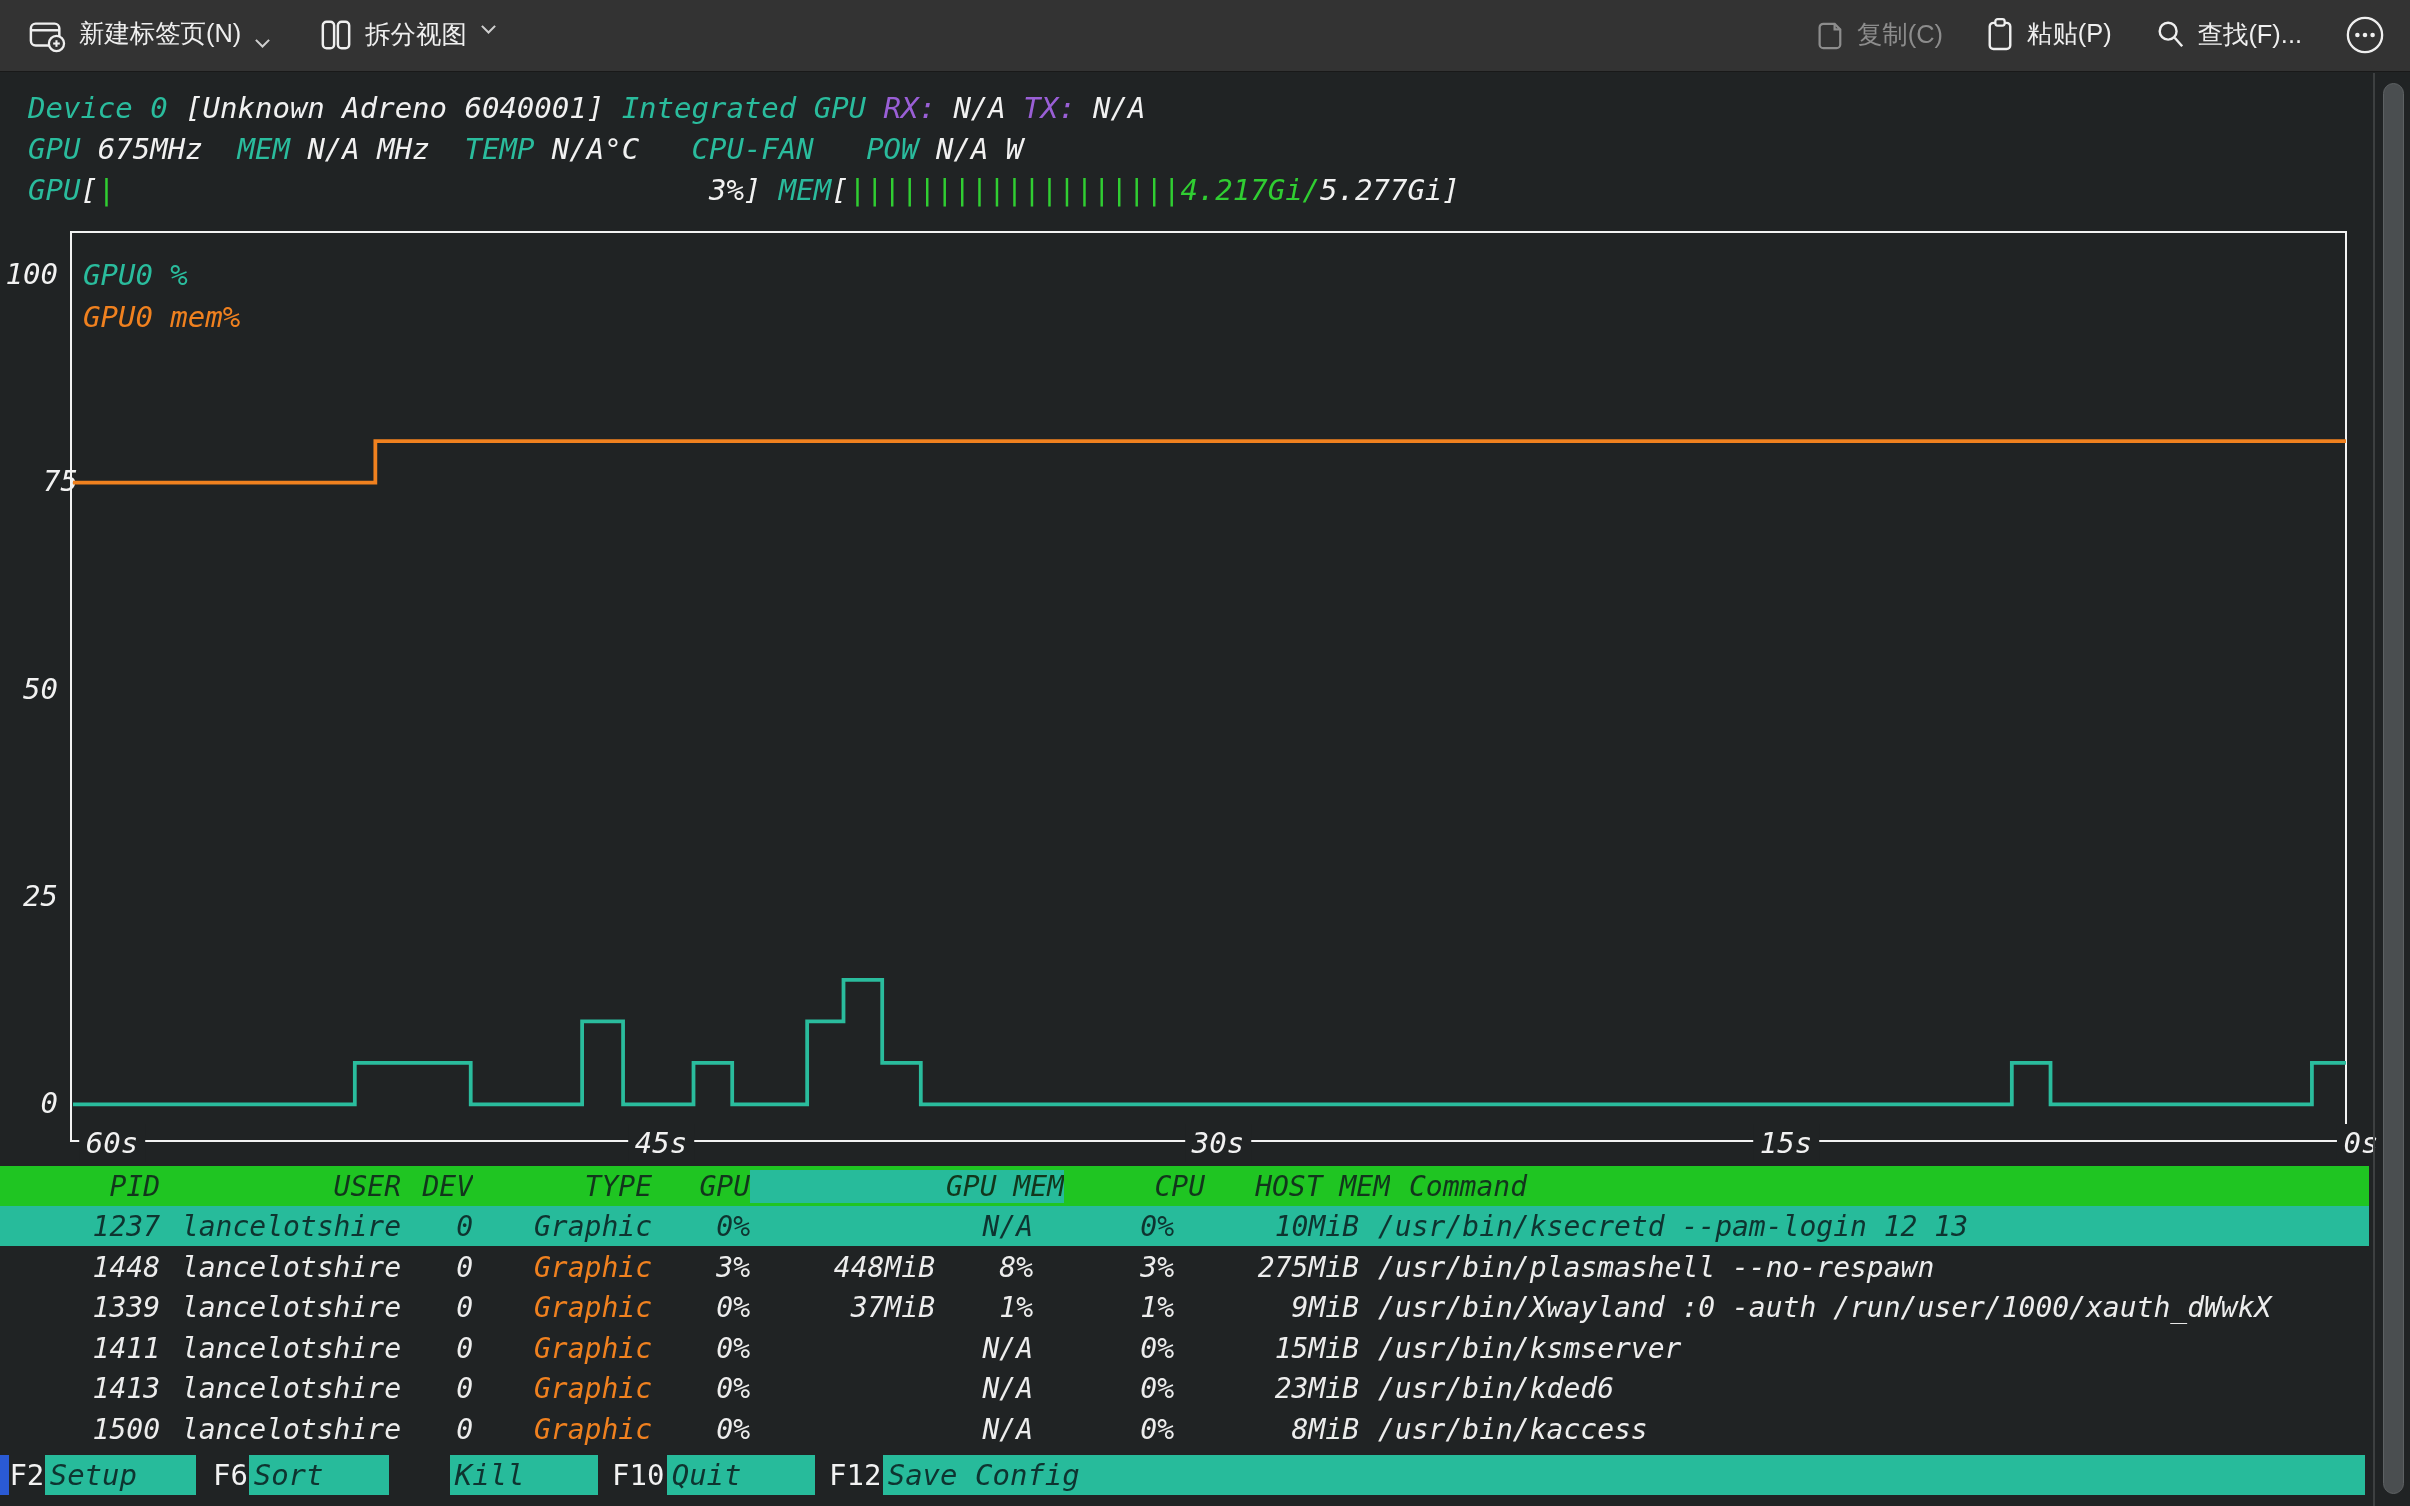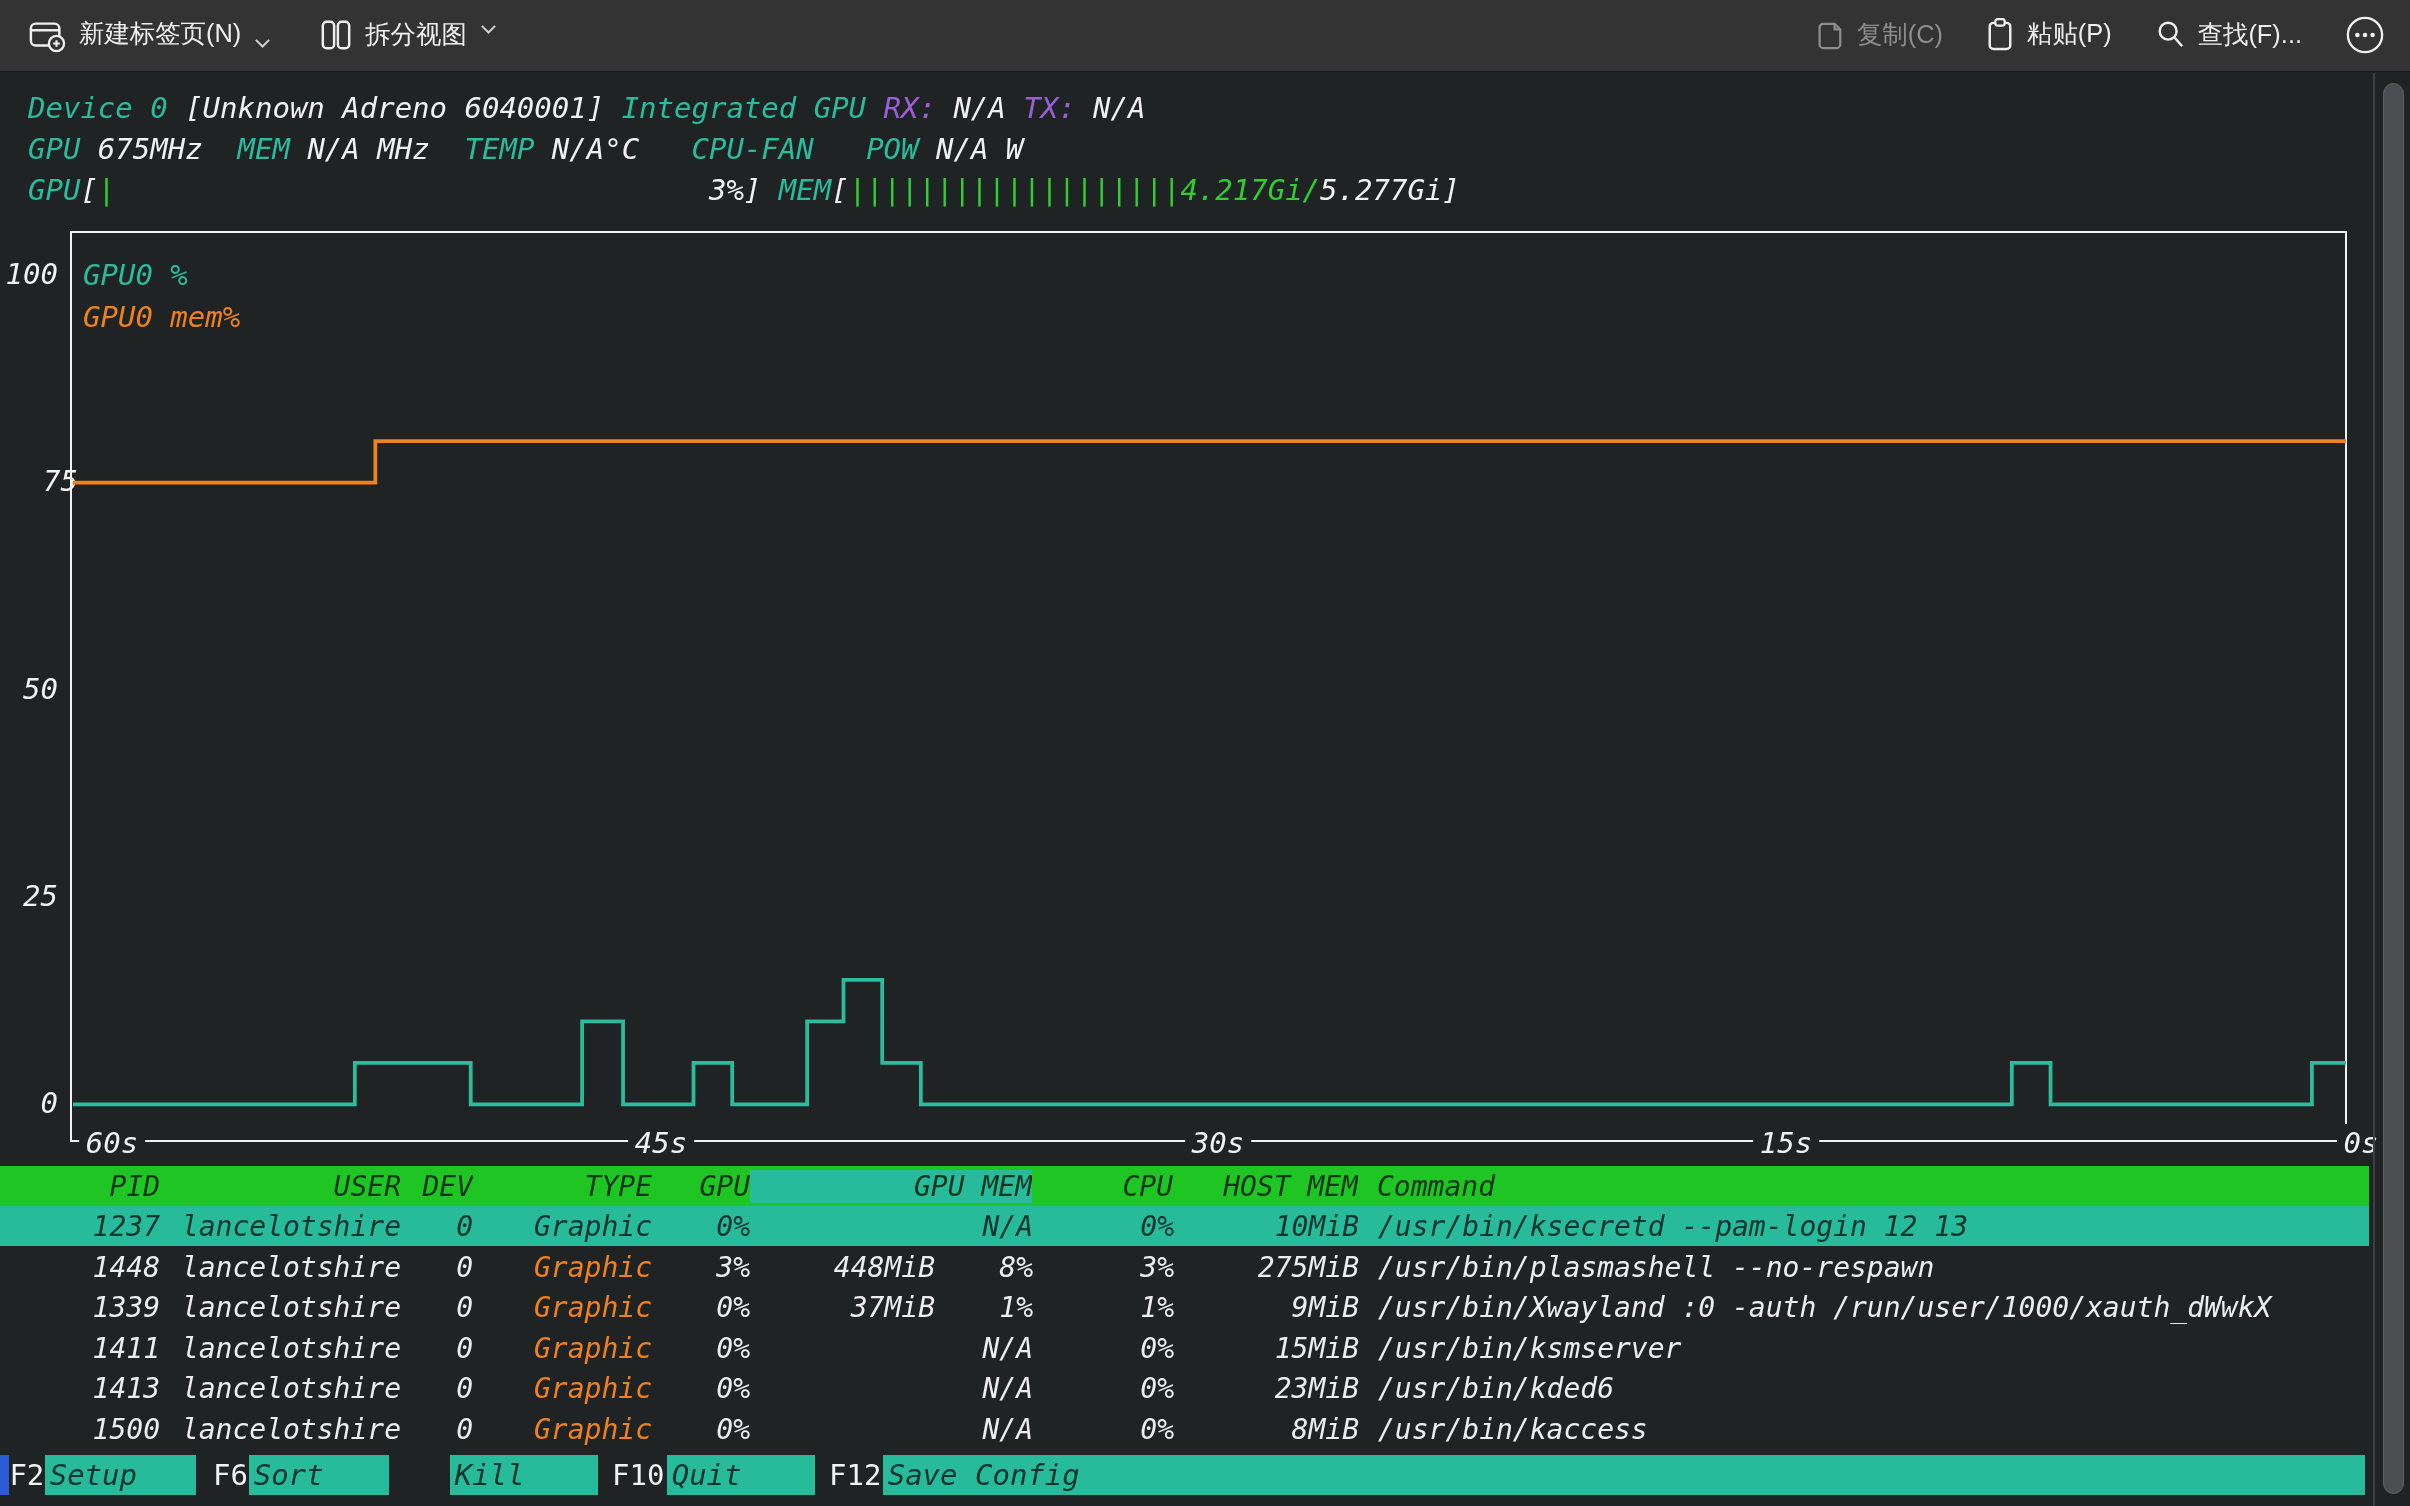--- a/index.html
+++ b/index.html
@@ -50,21 +50,21 @@
   
   .prow {
     position:absolute; left:0; width:2369px; height:40px;
     display:flex; align-items:center;
     font-size:28px; font-style:italic; color:#ededed; white-space:pre;
   }
   .prow .cell { display:block; overflow:hidden; }
   .prow .r { text-align:right; }
   .prow .cmd { flex:1 1 auto; padding-left:19px; text-align:left; }
   .prow.header { background:var(--headerGreen); color:var(--headerText); }
-  .prow.header .hl { background:var(--barTeal); }
+  .prow.header .hl { background:var(--barTeal);padding-left:32px; }
   .prow.selected { background:var(--barTeal); color:var(--darkText); }
   .prow .type-orange { color:var(--orange); }
   .prow.selected .type-orange { color:var(--darkText); }
   
   .fkey {
     position:absolute; top:1455px; height:40px;
     font-size:29px; line-height:40px; color:#f2f2f2; white-space:pre;
   }
   .fblock {
     position:absolute; top:1455px; height:40px;

